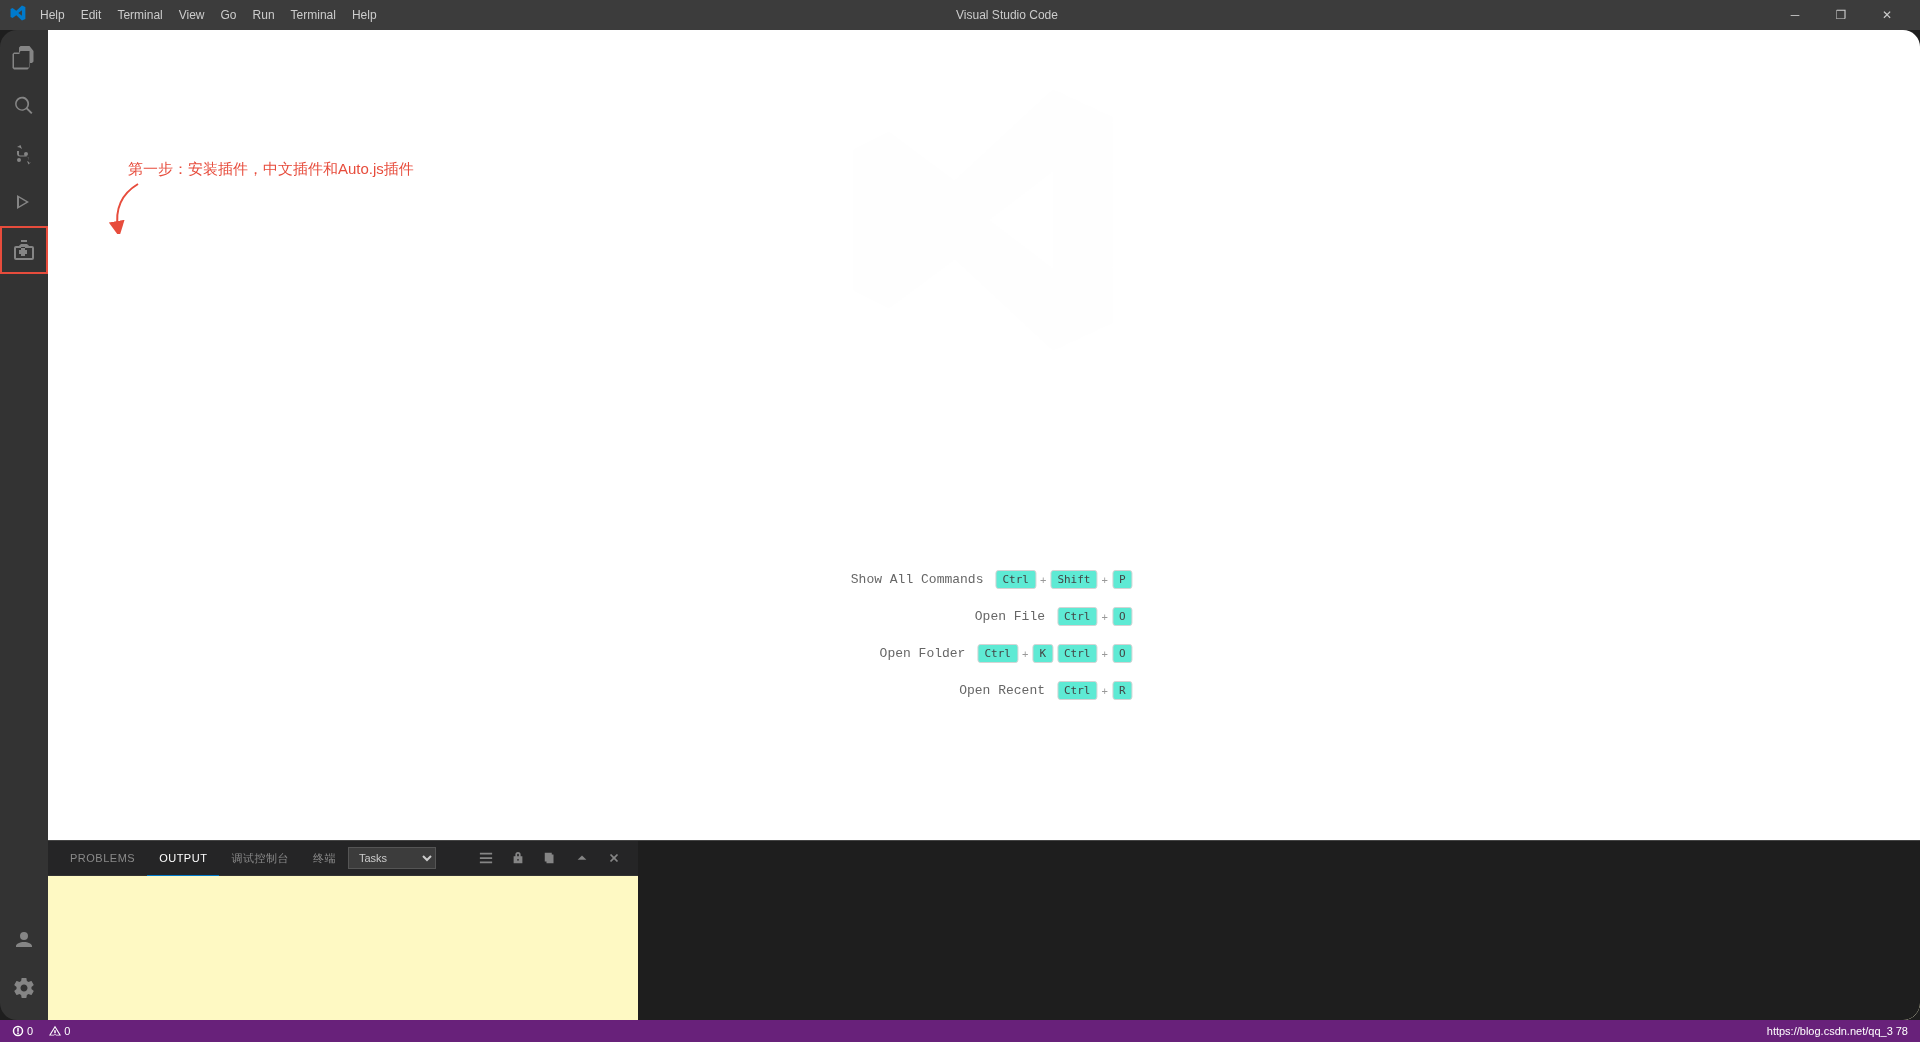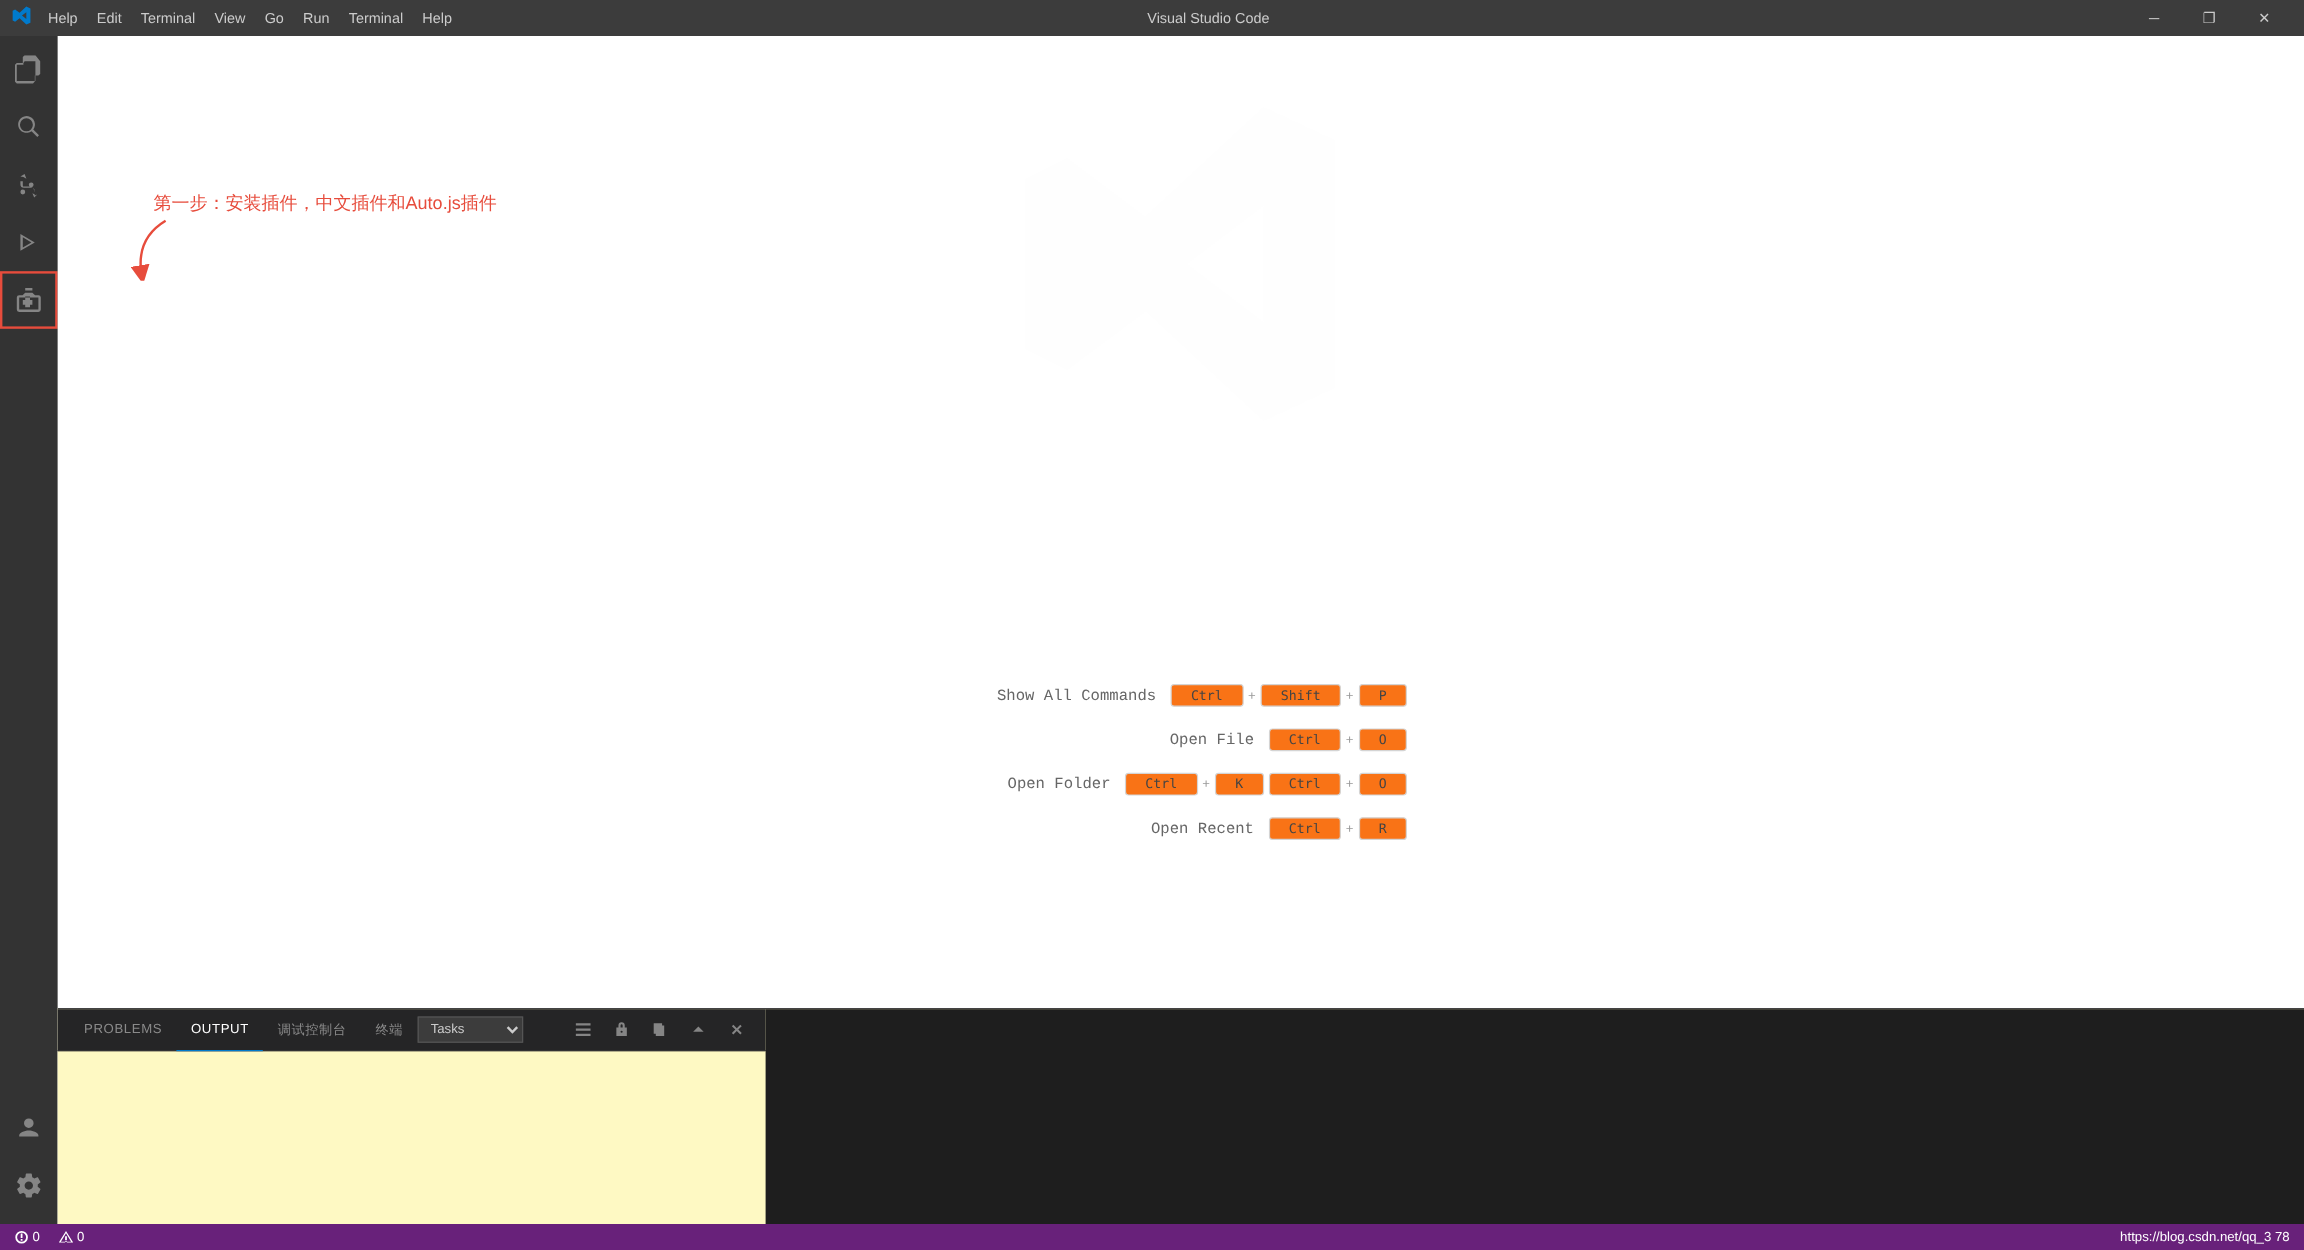--- a/index.html
+++ b/index.html
@@ -60,20 +60,21 @@
       color: #ccc;
       font-size: 12px;
       cursor: pointer;
     }
 
     
     .main-container {
       display: flex;
       flex: 1;
       overflow: hidden;
+      border-radius: 17px;
     }
 
     
     .activity-bar {
       width: 48px;
       background: #333333;
       display: flex;
       flex-direction: column;
       align-items: center;
       padding-top: 4px;
@@ -166,24 +167,24 @@
       text-align: right;
       min-width: 130px;
       font-family: Liberation Mono, monospace;
     }
     .shortcut-keys {
       display: flex;
       align-items: center;
       gap: 4px;
     }
     .key {
-      background: #f97316;
+      background: #5eead4;
       border: 1px solid #d4d4d4;
       border-radius: 3px;
-      padding: 2px 16px;
+      padding: 2px 6px;
       font-size: 11px;
       color: #444;
       font-family: monospace;
     }
     .key-sep {
       color: #999;
       font-size: 11px;
     }
 
     

